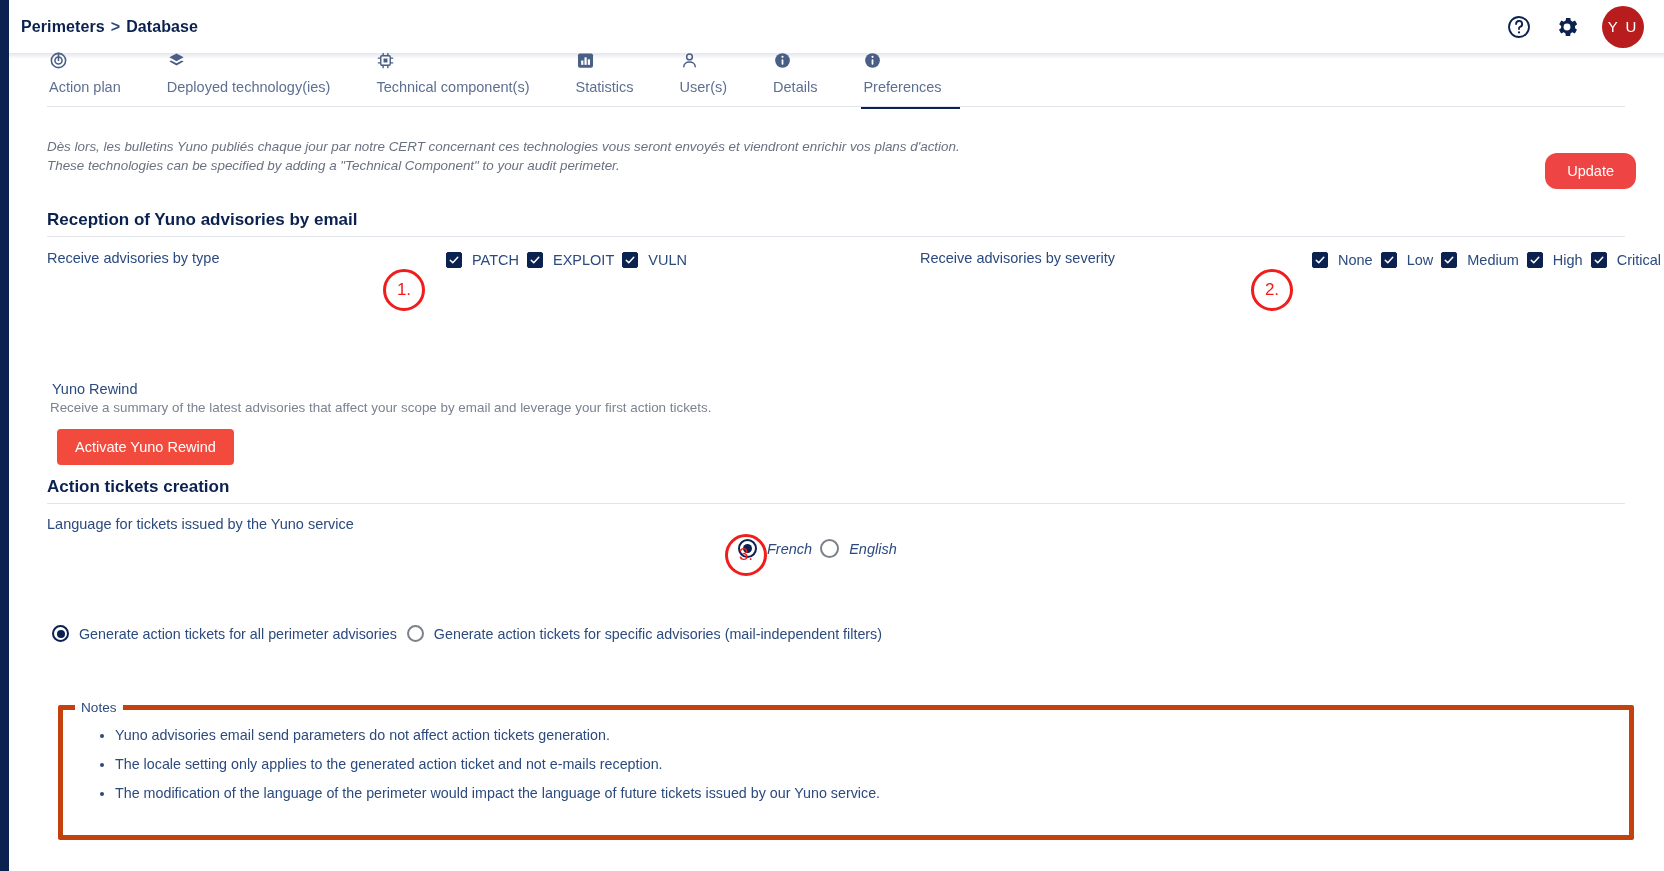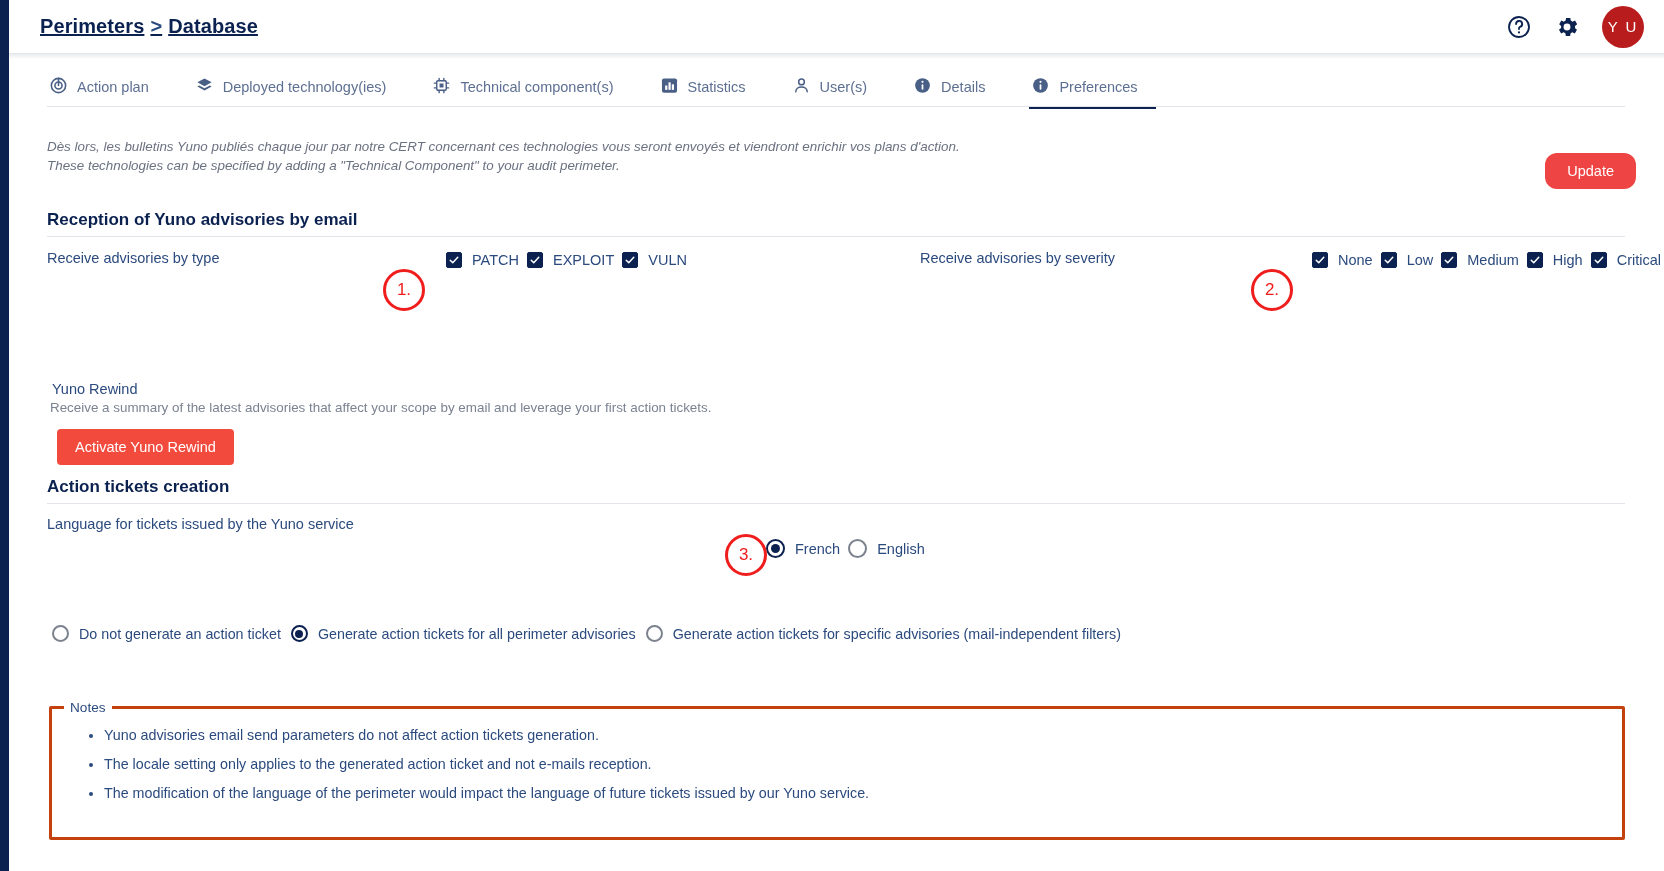--- a/index.html
+++ b/index.html
@@ -19,43 +19,43 @@
   
   #topbar {
     position:absolute; left:9px; top:0; width:1655px; height:53px;
     background:#ffffff; display:flex; align-items:center;
   }
   #topbar-shadow {
     position:absolute; left:9px; top:53px; width:1655px; height:6px;
     background:linear-gradient(to bottom,#e3e6ea,#ffffff);
   }
   #breadcrumb {
-    margin-left:31px; font-size:20px; font-weight:bold; color:#0b2150;
-    letter-spacing:.1px; white-space:nowrap;text-decoration:underline;
+    margin-left:12px; font-size:16px; font-weight:bold; color:#0b2150;
+    letter-spacing:.1px; white-space:nowrap;
   }
   #breadcrumb .sep { color:#2b4a7e; font-weight:bold; margin:0 6px; }
   #topbar-right {
     margin-left:auto; margin-right:20px; display:flex; align-items:center; gap:22px;
   }
   .hdr-icon { width:26px; height:26px; color:#0b2150; cursor:pointer; display:block; }
   #avatar {
     width:42px; height:42px; border-radius:50%; background:#b91c1c;
     color:#ffffff; font-size:15px; letter-spacing:2px;
     display:flex; align-items:center; justify-content:center; cursor:pointer;
   }
   
   #tabs {
     position:absolute; left:9px; top:59px; width:1655px; height:49px;
     display:flex; align-items:flex-end; padding-left:38px; gap:0;
   }
   .tab {
-    display:flex; align-items:flex-end; gap:9px;
+    display:flex; align-items:flex-start; gap:9px;
     padding:0 18px 11px 2px; margin-right:26px;
     font-size:14.5px; color:#5d6f92; cursor:pointer; white-space:nowrap;
-    border-bottom:3px solid transparent; position:relative; top:1px;
+    border-bottom:3px solid transparent; position:relative; top:1px;flex-direction:column;
   }
   .tab .tab-ico { flex:0 0 auto; width:19px; height:19px; display:block; color:#4a5f86; }
   .tab.active { color:#5d6f92; border-bottom-color:#0b2150; }
   #tabs-rule {
     position:absolute; left:47px; top:106px; width:1578px; height:1px; background:#e1e4e9;
   }
   
   #intro {
     position:absolute; left:47px; top:138px; width:1000px;
     font-size:13.4px; font-style:italic; color:#6a7180; line-height:18.6px;
@@ -78,21 +78,21 @@
 
   .field-label { position:absolute; font-size:14.5px; color:#2b4a7e; }
   #lbl-type     { left:47px; top:250px; }
   #lbl-severity { left:920px; top:250px; }
   #lbl-language { left:47px; top:516px; }
 
   
   .opt-group { position:absolute; display:flex; gap:8px; }
   #grp-type     { left:446px; top:252px; }
   #grp-severity { left:1312px; top:252px; }
-  #grp-language { left:766px; top:539px; }
+  #grp-language { left:738px; top:539px;font-style:italic; }
   #grp-generate { left:52px; top:625px; gap:10px; }
 
   .opt { display:flex; align-items:center; gap:10px; cursor:pointer; }
   .opt .txt { font-size:14.5px; color:#2b4a7e; white-space:nowrap; }
 
   .cbx {
     width:16px; height:16px; border-radius:2px; flex:0 0 auto;
     background:#0b2150; border:1px solid #0b2150;
     display:flex; align-items:center; justify-content:center;
   }
@@ -119,22 +119,22 @@
     position:absolute; left:50px; top:400px; font-size:13.4px; color:#7b8291;
   }
   #rewind-btn {
     position:absolute; left:57px; top:429px;
     background:#f24b3d; color:#ffffff; border:none; border-radius:4px;
     padding:10px 18px; font-size:14.5px; cursor:pointer;
     font-family:"Liberation Sans", sans-serif;
   }
   
   #notes {
-    position:absolute; left:49px; top:700px; width:1576px; height:140px;
-    border:3px solid #c2410c; border-radius:2px; margin:0; padding:0;
+    position:absolute; left:58px; top:700px; width:1576px; height:140px;
+    border:5px solid #c2410c; border-radius:2px; margin:0; padding:0;
   }
   #notes legend {
     margin-left:12px; padding:0 6px; font-size:13.6px; color:#2b4a7e;
   }
   #notes ul { margin:12px 0 0 0; padding-left:52px; }
   #notes li { font-size:14.3px; color:#2b4a7e; margin-bottom:13px; }
   
   .annot {
     position:absolute; width:42px; height:42px; border-radius:50%;
     border:3px solid #f01d1d; color:#f01d1d;
@@ -353,24 +353,20 @@
     <span class="rdo on"></span>
     <span class="txt">French</span>
   </label>
   <label class="opt">
     <span class="rdo"></span>
     <span class="txt">English</span>
   </label>
 </div>
 
 <div class="opt-group" id="grp-generate">
-  <label class="opt">
-    <span class="rdo"></span>
-    <span class="txt">Do not generate an action ticket</span>
-  </label>
   <label class="opt">
     <span class="rdo on"></span>
     <span class="txt">Generate action tickets for all perimeter advisories</span>
   </label>
   <label class="opt">
     <span class="rdo"></span>
     <span class="txt">Generate action tickets for specific advisories (mail-independent filters)</span>
   </label>
 </div>
 

